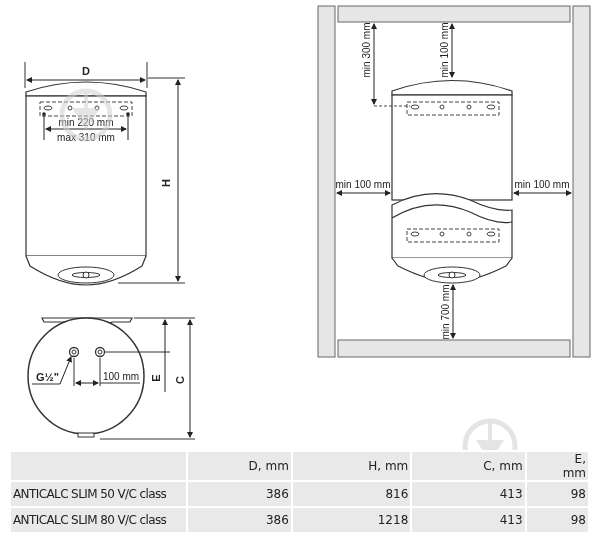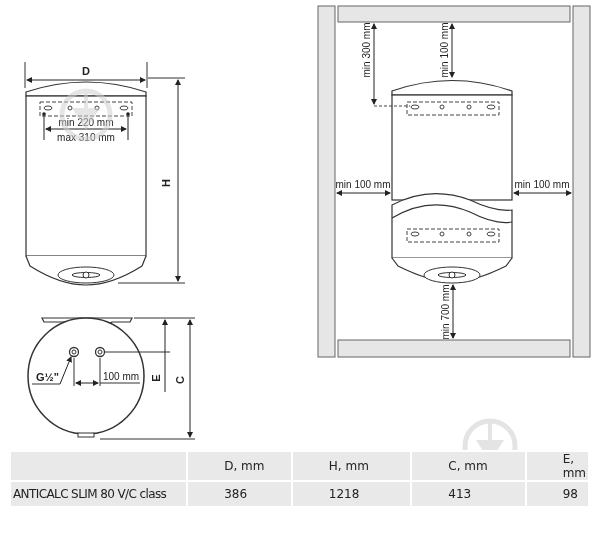--- a/index.html
+++ b/index.html
@@ -4,21 +4,21 @@
 <style>
   html, body { margin:0; padding:0; background:#fff; }
   body { width:600px; height:555px; position:relative; overflow:hidden; font-family:"Liberation Sans", sans-serif; }
   svg.drawing { position:absolute; left:0; top:0; }
   .lbl { font-family:"Liberation Sans", sans-serif; font-size:10px; fill:#222; }
   .lblb { font-family:"Liberation Sans", sans-serif; font-size:11px; font-weight:bold; fill:#222; }
   table.spec { position:absolute; left:9px; top:450px; width:581px; border-collapse:collapse; background:#e9e9e9; font-family:"DejaVu Sans", sans-serif; font-size:12px; color:#222; }
   table.spec td, table.spec th { border:2px solid #fff; height:24px; padding:0 2px; font-weight:normal; }
   table.spec th { height:26px; }
   table.spec td.model { text-align:left; white-space:nowrap; letter-spacing:-0.6px; }
-  table.spec .num { text-align:left;padding-left:36px; }
+  table.spec .num { text-align:right;padding-left:36px; }
 </style>
 </head>
 <body>
 
 <svg class="drawing" width="600" height="450" viewBox="0 0 600 450">
   <defs>
     <marker id="arr" markerWidth="6" markerHeight="6" refX="5" refY="3" orient="auto-start-reverse">
       <path d="M0,0 L6,3 L0,6 z" fill="#222"></path>
     </marker>
   </defs>
@@ -140,20 +140,27 @@
 <table class="spec">
   <tbody>
       <tr>
     <th style="width:181px"></th>
     <th class="num" style="width:87px">D, mm</th>
     <th class="num" style="width:106px">H, mm</th>
     <th class="num" style="width:102px">C, mm</th>
     <th class="num">E, mm</th>
   </tr>
   <tr>
+    <td class="model">ANTICALC SLIM 50 V/C class</td>
+    <td class="num">386</td>
+    <td class="num">816</td>
+    <td class="num">413</td>
+    <td class="num">98</td>
+  </tr>
+  <tr>
     <td class="model">ANTICALC SLIM 80 V/C class</td>
     <td class="num">386</td>
     <td class="num">1218</td>
     <td class="num">413</td>
     <td class="num">98</td>
   </tr>
 </tbody>
   </table>
 
 </body></html>

